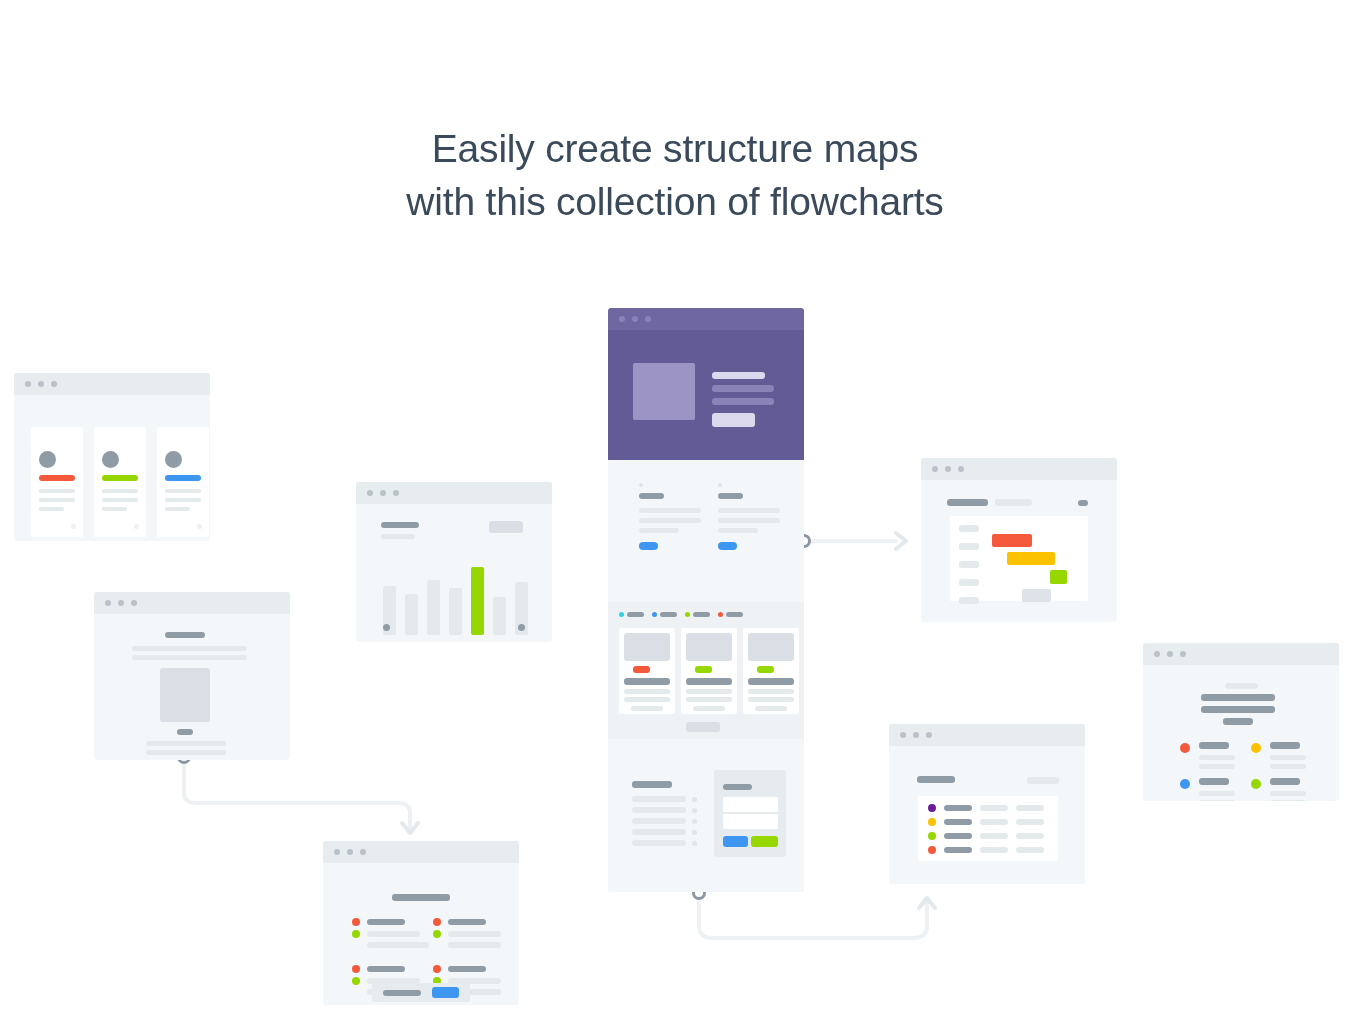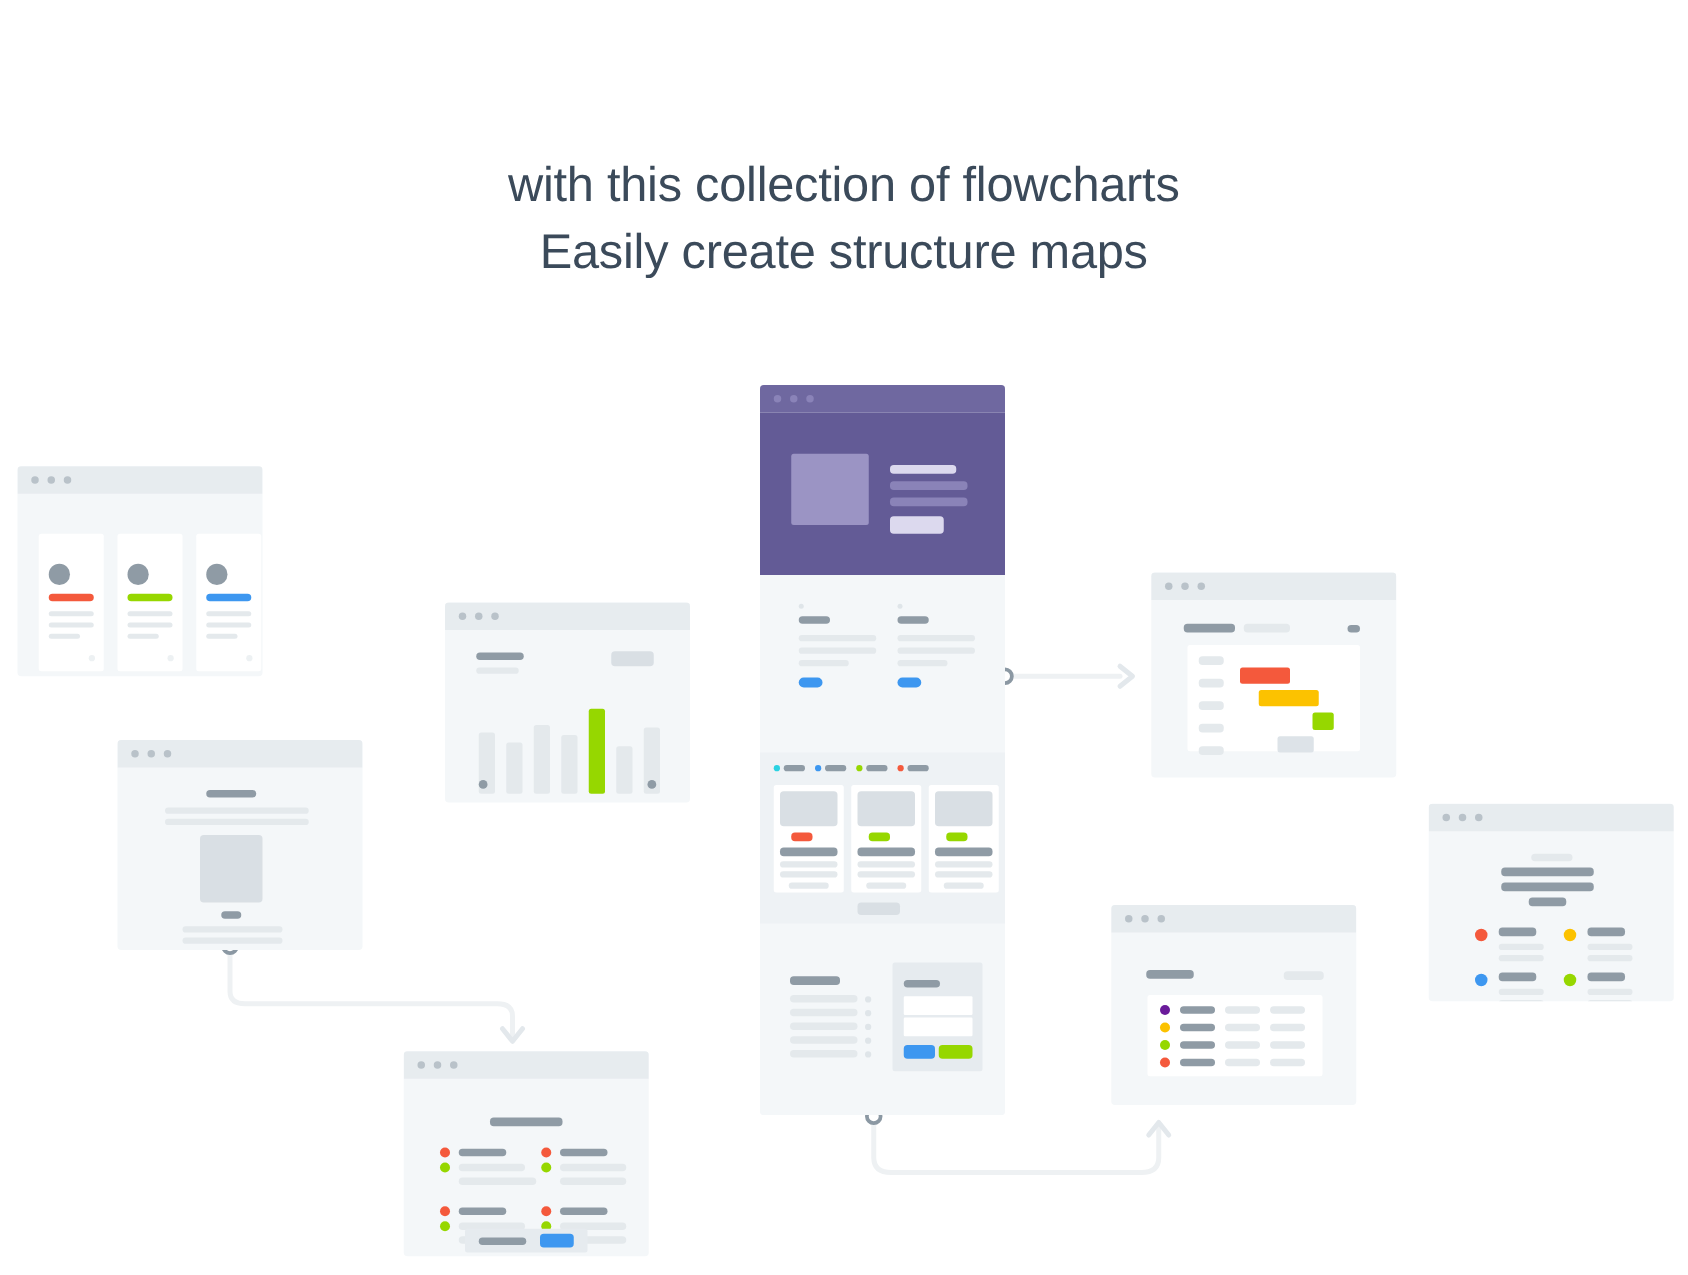--- a/index.html
+++ b/index.html
@@ -69,22 +69,22 @@
   #w8{left:323px;top:841px;width:196px;height:164px;}
 
   .abs{position:absolute;}
 </style>
 </head>
 <body>
 
 <div class="stage">
 
   <div class="headline">
+    <span>Easily create structure maps</span>
     <span>with this collection of flowcharts</span>
-    <span>Easily create structure maps</span>
   </div>
 
   <svg class="conn" style="left:170px;top:745px;width:270px;height:100px;">
     <path d="M14,12 L14,48 Q14,58 26,58 L228,58 Q240,58 240,68 L240,84" fill="none" stroke="#eef1f3" stroke-width="4" stroke-linecap="round"></path>
     <path d="M232,78 L240,88 L248,78" fill="none" stroke="#e3e8ec" stroke-width="4" stroke-linecap="round" stroke-linejoin="round"></path>
   </svg>
   <div class="node" style="left:177px;top:750px;"></div>
 
   <svg class="conn" style="left:800px;top:525px;width:120px;height:40px;">
     <path d="M10,16 L96,16" fill="none" stroke="#eef1f3" stroke-width="4" stroke-linecap="round"></path>

